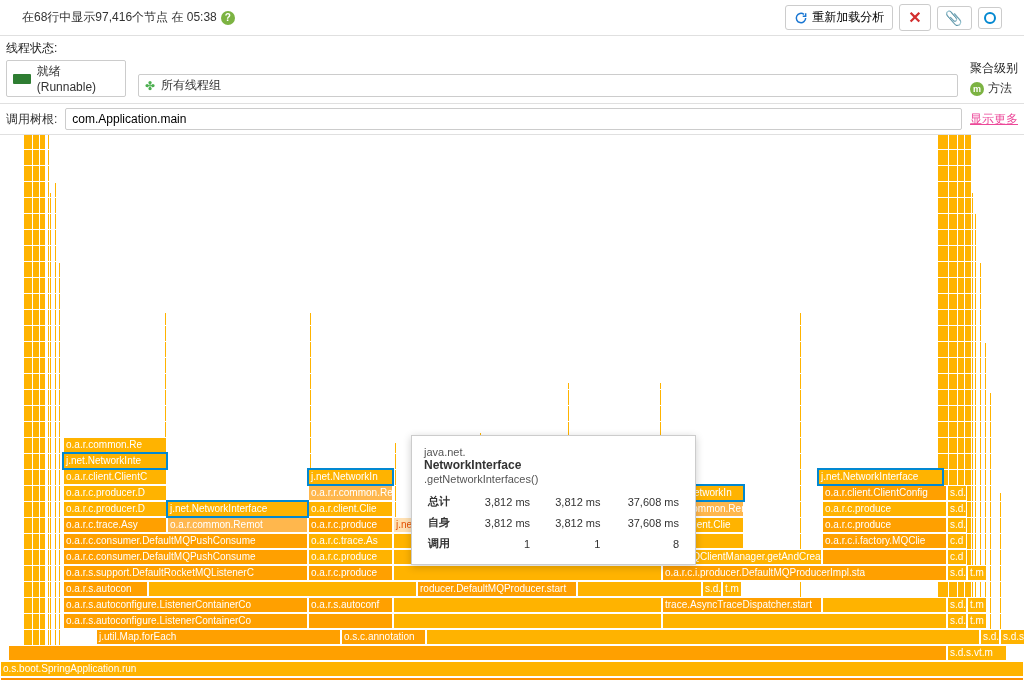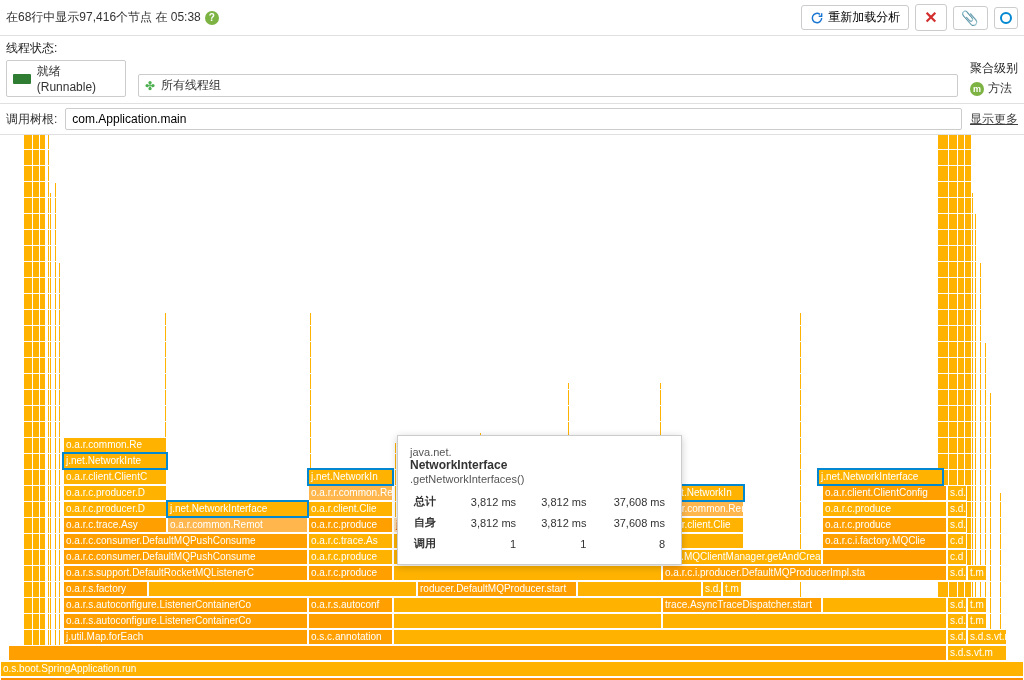--- a/index.html
+++ b/index.html
@@ -1,47 +1,47 @@
 <!DOCTYPE html>
 <html><head>
 <meta charset="utf-8">
 <style>
 * { margin:0; padding:0; box-sizing:border-box; font-family:"Microsoft YaHei",Arial,sans-serif; }
 body { width:1024px; height:680px; overflow:hidden; background:#fff; font-size:12px; color:#333; }
-.top { display:flex; align-items:center; padding:4px 6px; border-bottom:1px solid #e0e0e0; gap:6px; }
+.top { display:flex; align-items:center; padding:4px 22px; border-bottom:1px solid #e0e0e0; gap:6px; }
 .top-left { flex:1; display:flex; align-items:center; gap:4px; }
 .help { display:inline-flex; align-items:center; justify-content:center; width:14px; height:14px; border-radius:50%; background:#7cb342; color:#fff; font-size:10px; font-weight:bold; }
 .btn { display:inline-flex; align-items:center; gap:4px; padding:3px 8px; border:1px solid #ccc; border-radius:3px; background:#fff; cursor:pointer; font-size:12px; }
 .icon-reload { width:14px; height:14px; }
 .icon-x { color:#d32f2f; font-size:16px; font-weight:bold; }
 .icon-clip { color:#1976d2; font-size:14px; }
 .row2 { display:flex; align-items:flex-end; padding:4px 6px 6px; gap:12px; border-bottom:1px solid #e0e0e0; }
 .fld { display:flex; flex-direction:column; gap:3px; }
 .fld .lbl { font-size:12px; color:#222; }
 .status-chip { border:1px solid #ccc; border-radius:2px; padding:2px 6px; display:flex; align-items:center; gap:6px; background:#fff; }
 .sq { width:18px; height:10px; background:#2e7d32; border-radius:1px; }
 .thread-sel { flex:1; border:1px solid #ccc; border-radius:2px; padding:2px 6px; display:flex; align-items:center; gap:6px; background:#fff; }
 .clover { color:#4caf50; font-size:12px; }
 .agg { display:flex; align-items:center; gap:4px; }
 .m-circ { display:inline-flex; align-items:center; justify-content:center; width:14px; height:14px; border-radius:50%; background:#7cb342; color:#fff; font-size:9px; font-weight:bold; }
 .row3 { display:flex; align-items:center; padding:4px 6px; gap:8px; border-bottom:1px solid #e0e0e0; }
 .root-in { flex:1; border:1px solid #ccc; border-radius:2px; padding:3px 6px; font-size:12px; background:#fff; }
-.more { color:#404040; cursor:pointer; text-decoration:underline; }
+.more { color:#ec4899; cursor:pointer; text-decoration:underline; }
 .flame-area { position:relative; width:100%; height:558px; background:#fff; overflow:hidden; }
 .flame-viewport { position:absolute; bottom:0; left:0; right:0; }
 .frow { display:flex; height:16px; width:100%; }
 .cell { height:16px; border:1px solid #fff; font-size:10px; color:#fff; line-height:14px; padding-left:2px; overflow:hidden; white-space:nowrap; cursor:pointer; flex-shrink:0; }
 .c1 { background:#ff8f00; }
 .c2 { background:#ffa000; }
 .c3 { background:#ffb300; }
 .c3a { background:#ffb74d; }
 .chl { background:#ffe0b2; color:#e65100; }
 .sel { outline:2px solid #0288d1; outline-offset:-1px; z-index:2; position:relative; }
 .gap { background:transparent; border:none; }
-.tooltip { position:absolute; left:397px; top:300px; width:285px; background:#fff; border:1px solid #ccc; box-shadow:0 2px 8px rgba(0,0,0,0.2); padding:10px 12px; z-index:10; font-size:12px; }
+.tooltip { position:absolute; left:411px; top:300px; width:285px; background:#fff; border:1px solid #ccc; box-shadow:0 2px 8px rgba(0,0,0,0.2); padding:10px 12px; z-index:10; font-size:12px; }
 .tooltip .pkg { color:#555; font-size:11px; }
 .tooltip .cls { font-weight:bold; font-size:12px; margin-bottom:1px; }
 .tooltip .mth { color:#555; font-size:11px; margin-bottom:6px; }
 .tt-tbl { width:100%; font-size:11px; border-collapse:collapse; }
 .tt-tbl th { font-weight:normal; padding:3px 4px; text-align:center; }
 .tt-tbl td { padding:3px 4px; text-align:right; }
 .tt-tbl td:first-child { text-align:left; font-weight:bold; white-space:nowrap; }
 .tiny-help { display:inline-flex; width:12px; height:12px; border-radius:50%; background:#7cb342; color:#fff; font-size:8px; align-items:center; justify-content:center; margin-left:2px; }
 .spike { position:absolute; bottom:0; width:3px; background:repeating-linear-gradient(to top,#ffb300 0,#ffb300 15px,#fff 15px,#fff 16px); }
 .spike.thin { width:1px; }
@@ -232,21 +232,21 @@
       <div class="cell c2" style="width:85px;">o.a.r.c.produce</div>
       <div class="cell c3" style="width:269px;"></div>
       <div class="cell c2" style="width:285px;">o.a.r.c.i.producer.DefaultMQProducerImpl.sta</div>
       <div class="cell c3" style="width:20px;">s.d.s</div>
       <div class="cell c3" style="width:20px;">t.m</div>
       <div class="cell gap" style="flex:1;"></div>
     </div>
 
     <div class="frow">
       <div class="cell gap" style="width:63px;"></div>
-      <div class="cell c2" style="width:85px;">o.a.r.s.factory</div>
+      <div class="cell c2" style="width:85px;">o.a.r.s.autocon</div>
       <div class="cell c3" style="width:269px;"></div>
       <div class="cell c2" style="width:160px;">roducer.DefaultMQProducer.start</div>
       <div class="cell c3" style="width:125px;"></div>
       <div class="cell c3" style="width:20px;">s.d.s</div>
       <div class="cell c3" style="width:20px;">t.m</div>
       <div class="cell gap" style="flex:1;"></div>
     </div>
 
     <div class="frow">
       <div class="cell gap" style="width:63px;"></div>
@@ -266,21 +266,21 @@
       <div class="cell c2" style="width:85px;"></div>
       <div class="cell c3" style="width:269px;"></div>
       <div class="cell c3" style="width:285px;"></div>
       <div class="cell c3" style="width:20px;">s.d.s</div>
       <div class="cell c3" style="width:20px;">t.m</div>
       <div class="cell gap" style="flex:1;"></div>
     </div>
 
     <div class="frow">
       <div class="cell gap" style="width:63px;"></div>
-      <div class="cell c2" style="width:245px;">j.util.Map.forEach</div>
+      <div class="cell c2" style="width:245px;margin-left:33px;">j.util.Map.forEach</div>
       <div class="cell c2" style="width:85px;">o.s.c.annotation</div>
       <div class="cell c3" style="width:554px;"></div>
       <div class="cell c3" style="width:20px;">s.d.s</div>
       <div class="cell c3" style="width:40px;">s.d.s.vt.m</div>
       <div class="cell gap" style="flex:1;"></div>
     </div>
 
     <div class="frow">
       <div class="cell gap" style="width:8px;"></div>
       <div class="cell c2" style="width:939px;"></div>

